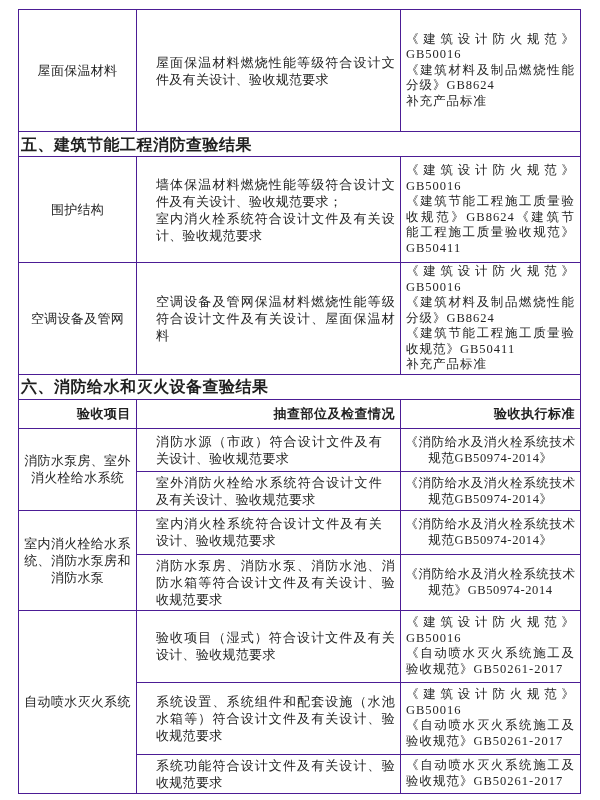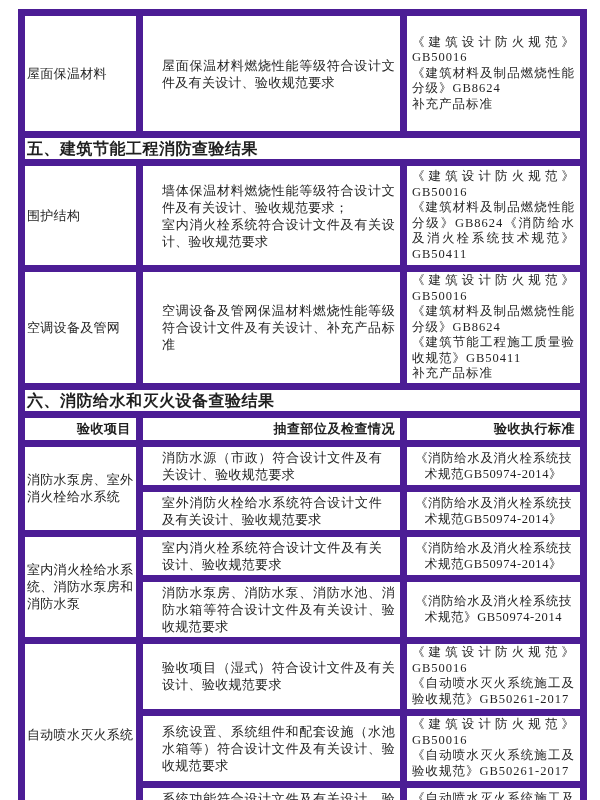--- a/index.html
+++ b/index.html
@@ -10,29 +10,29 @@
     color: #1f1f1f;
   }
   #sheet { position: relative; width: 600px; height: 800px; background: #fff; overflow: hidden; }
   table.acc {
     position: absolute; left: 18px; top: 9px;
     width: 562px;
     border-collapse: collapse;
     table-layout: fixed;
   }
   td {
-    border: 7px solid #4c1d95;
+    border: 1px solid #4c1d95;
     vertical-align: middle;
     font-size: 13px;
     line-height: 17px;
     padding: 2px 5px;
     overflow: hidden;
   }
   td.item {
-    text-align: left;
+    text-align: center;
     letter-spacing: 0.3px;
     padding: 2px 2px;
   }
   td.check {
     text-align: justify;
     text-justify: inter-character;
     letter-spacing: 0.3px;
     padding-left: 19px;
   }
   td.check.narrow { padding-right: 18px; }
@@ -98,28 +98,28 @@
     </tr>
 
     <tr style="height:106px">
       <td class="item">围护结构</td>
       <td class="check">
         <div class="para">墙体保温材料燃烧性能等级符合设计文件及有关设计、验收规范要求；</div>
         <div class="para">室内消火栓系统符合设计文件及有关设计、验收规范要求</div>
       </td>
       <td class="std">
         <div class="para">《建筑设计防火规范》GB50016</div>
-        <div class="para">《建筑材料及制品燃烧性能分级》GB8624《消防给水及消火栓系统技术规范》GB50411</div>
+        <div class="para">《建筑节能工程施工质量验收规范》GB8624《建筑节能工程施工质量验收规范》GB50411</div>
       </td>
     </tr>
 
     <tr style="height:110px">
       <td class="item">空调设备及管网</td>
       <td class="check">
-        <div class="para">空调设备及管网保温材料燃烧性能等级符合设计文件及有关设计、补充产品标准</div>
+        <div class="para">空调设备及管网保温材料燃烧性能等级符合设计文件及有关设计、屋面保温材料</div>
       </td>
       <td class="std">
         <div class="para">《建筑设计防火规范》GB50016</div>
         <div class="para">《建筑材料及制品燃烧性能分级》GB8624</div>
         <div class="para">《建筑节能工程施工质量验收规范》GB50411</div>
         <div class="para">补充产品标准</div>
       </td>
     </tr>
 
     <tr style="height:25px">

